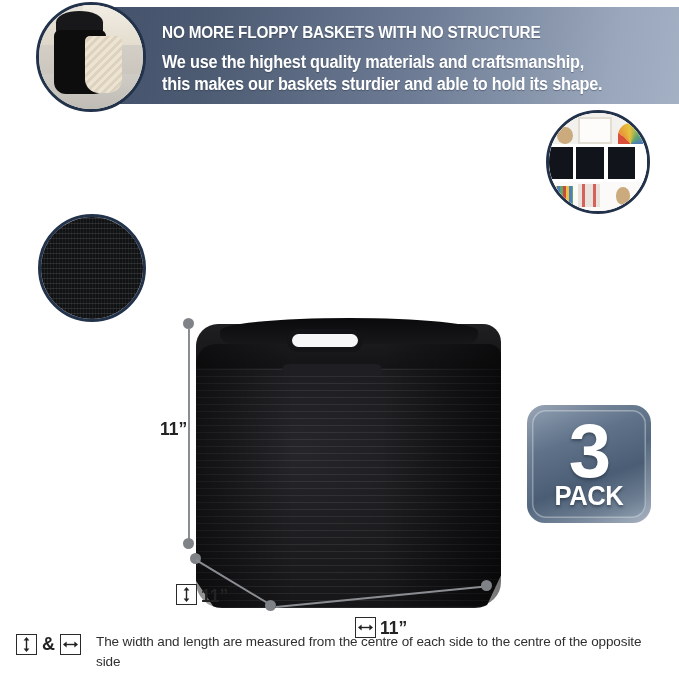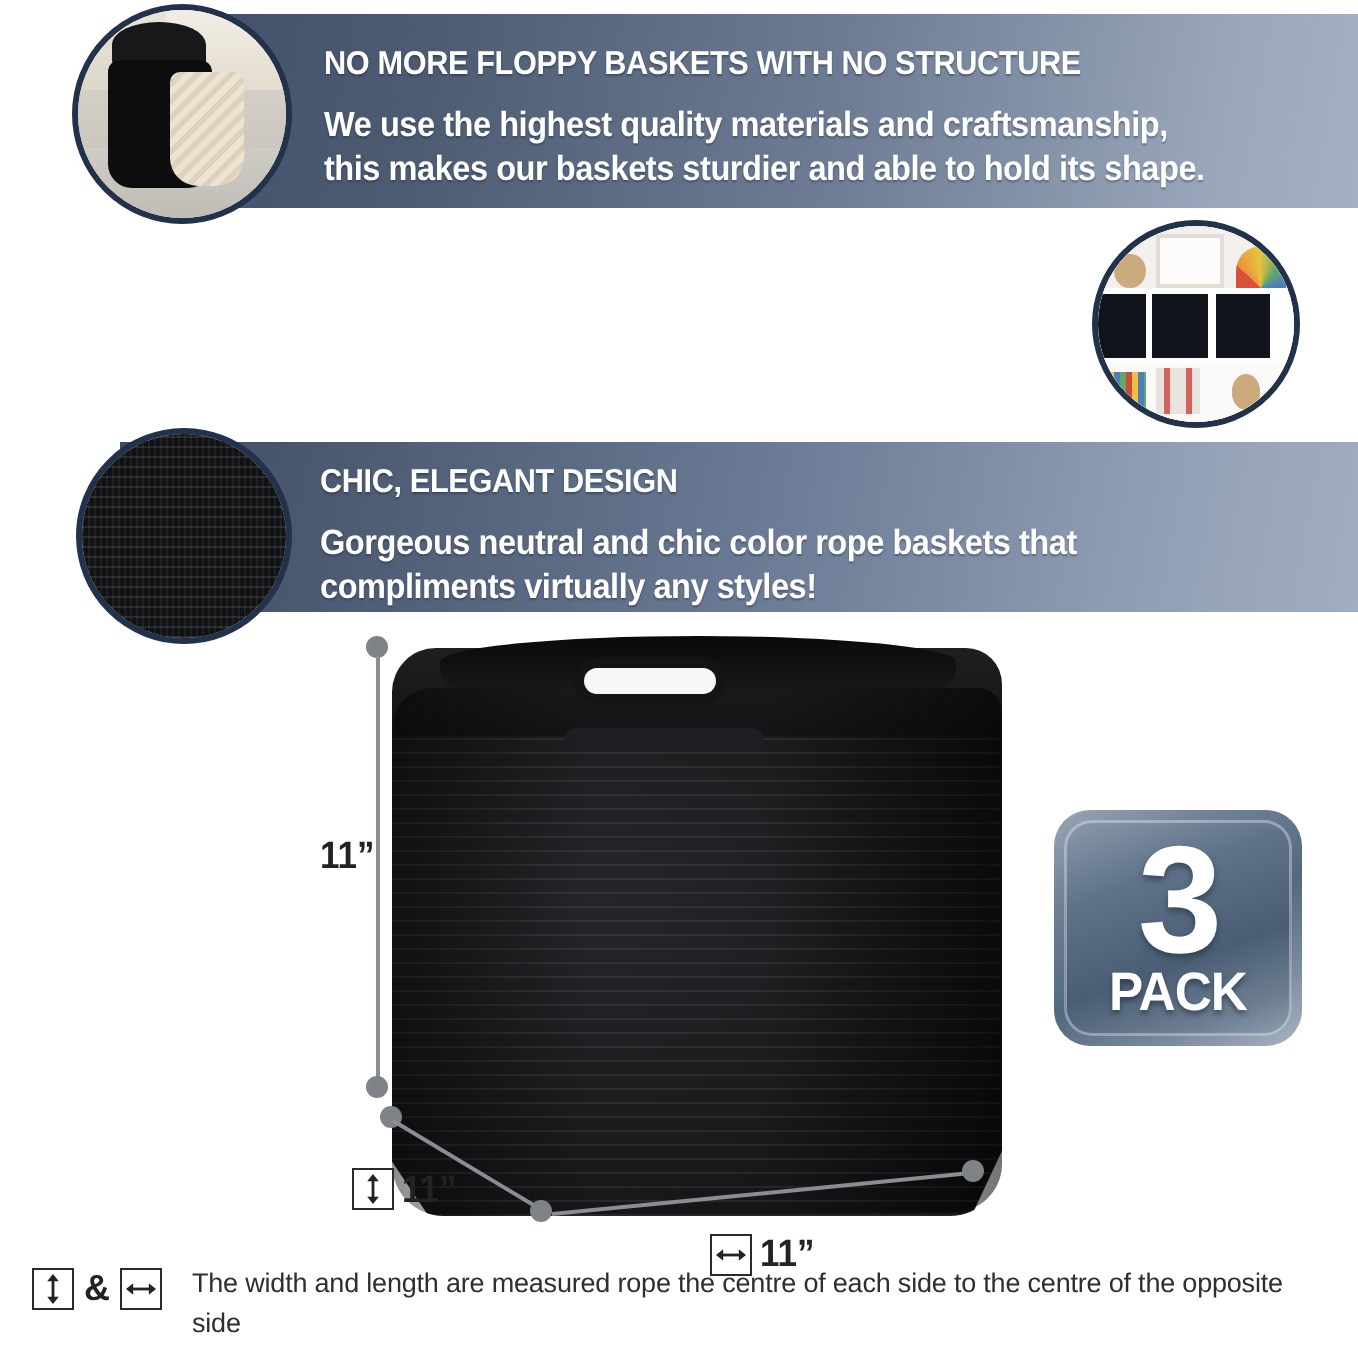--- a/index.html
+++ b/index.html
@@ -257,29 +257,20 @@
       <div class="t2-bin a"></div>
       <div class="t2-bin b"></div>
       <div class="t2-bin c"></div>
       <div class="t2-frame2"></div>
       <div class="t2-books"></div>
       <div class="t2-books2"></div>
       <div class="t2-bear2"></div>
     </div>
   </div>
 
-  <div class="banner banner-3 b3">
-    <div class="banner-inner">
-      <div class="btitle">CHIC, ELEGANT DESIGN</div>
-      <div class="bbody">
-        <div>Gorgeous neutral and chic color rope baskets that</div>
-        <div>compliments virtually any styles!</div>
-      </div>
-    </div>
-  </div>
 
   <div class="thumb thumb-3">
     <div class="t3"></div>
   </div>
 
   <div class="product">
     <div class="basket-body"></div>
     <div class="basket-rim"></div>
     <div class="basket-innerlip"></div>
     <div class="basket-handle"></div>
@@ -335,18 +326,18 @@
       <span class="amp">&amp;</span>
       <div class="dimbox" style="position:relative; left:0; top:0;">
         <svg width="15" height="11" viewBox="0 0 15 11">
           <line x1="2" y1="5.5" x2="13" y2="5.5" stroke="#222" stroke-width="1.4"></line>
           <polygon points="0,5.5 3.6,2.6 3.6,8.4" fill="#222"></polygon>
           <polygon points="15,5.5 11.4,2.6 11.4,8.4" fill="#222"></polygon>
         </svg>
       </div>
     </div>
     <div class="foot-text">
-      <div>The width and length are measured rope the centre of each side to the centre of the opposite side</div>
+      <div>The width and length are measured from the centre of each side to the centre of the opposite side</div>
       <div>when the basket has fully expanded and reshaped with the instructions provided.</div>
     </div>
   </div>
 
 </div>
 
 </body></html>

